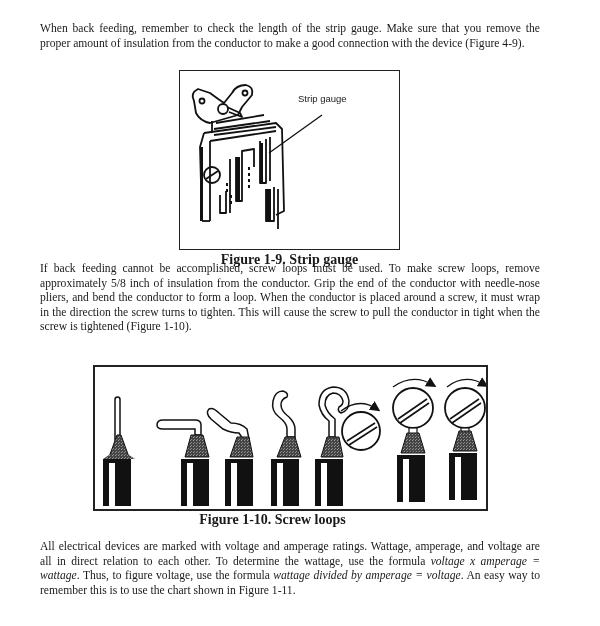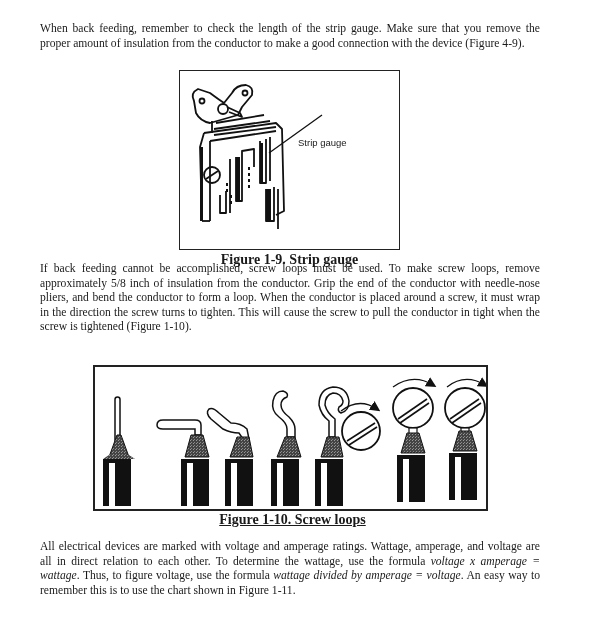--- a/index.html
+++ b/index.html
@@ -9,21 +9,21 @@
           text-align: justify; margin: 0; }
   .para i { font-style: italic; }
   #p1 { top: 22px; }
   #p2 { top: 262px; }
   #p3 { top: 540px; }
   .figbox { position: absolute; border: 1.5px solid #222; background: #fff; }
   #fig9 { left: 179px; top: 70px; width: 219px; height: 178px; }
   #fig10 { left: 93px; top: 365px; width: 391px; height: 142px; border-width: 2px; }
   .caption { position: absolute; font-weight: bold; font-size: 14px; text-align: center; }
   #cap9 { left: 179px; width: 221px; top: 252px; }
-  #cap10 { left: 95px; width: 395px; top: 512px; text-decoration: underline; }
+  #cap10 { left: 75px; width: 395px; top: 512px; }
   .label-sans { font-family: "Liberation Sans", "DejaVu Sans", sans-serif; font-size: 9.5px; }
   svg { position: absolute; left: 0; top: 0; }
 </style>
 </head>
 <body>
 
 <p class="para" id="p1"><span>When back feeding, remember to check the length of the strip gauge.  Make sure that you remove the proper amount of insulation from the conductor to make a good connection with the device (Figure 4-9).</span></p>
 
 <div class="figbox" id="fig9">
   <svg width="219" height="178" viewBox="0 0 219 178">
@@ -69,21 +69,21 @@
       <rect x="68" y="108" width="2" height="3"></rect>
         <rect x="68" y="114" width="2" height="3"></rect>
       <rect x="46" y="112" width="2" height="3"></rect>
         <rect x="46" y="118" width="2" height="3"></rect>
       <rect x="50" y="124" width="2" height="3"></rect>
         <rect x="50" y="130" width="2" height="3"></rect>
     </g>
 
     <line x1="89" y1="82" x2="142" y2="44" stroke="#111" stroke-width="1.3"></line>
   </svg>
-  <span class="label-sans" style="position:absolute; left:118px; top:22px;margin-top:44px;">Strip gauge</span>
+  <span class="label-sans" style="position:absolute; left:118px; top:22px;">Strip gauge</span>
 </div>
 <div class="caption" id="cap9">Figure 1-9.  Strip gauge</div>
 
 <p class="para" id="p2"><span>If back feeding cannot be accomplished, screw loops must be used.  To make screw loops, remove approximately 5/8 inch of insulation from the conductor.  Grip the end of the conductor with needle-nose pliers, and bend the conductor to form a loop.  When the conductor is placed around a screw, it must wrap in the direction the screw turns to tighten.  This will cause the screw to pull the conductor in tight when the screw is tightened (Figure 1-10).</span></p>
 
 <div class="figbox" id="fig10">
   <svg width="391" height="142" viewBox="0 0 391 142">
     <defs>
       <pattern id="stip" width="3" height="3" patternUnits="userSpaceOnUse">
         <rect width="3" height="3" fill="#444"></rect>

